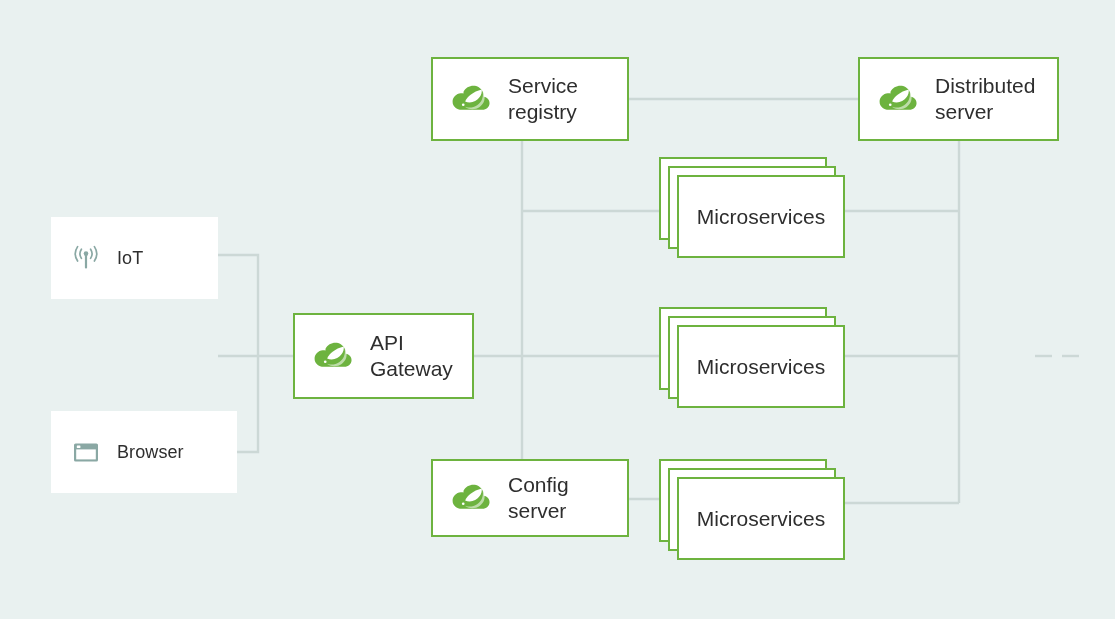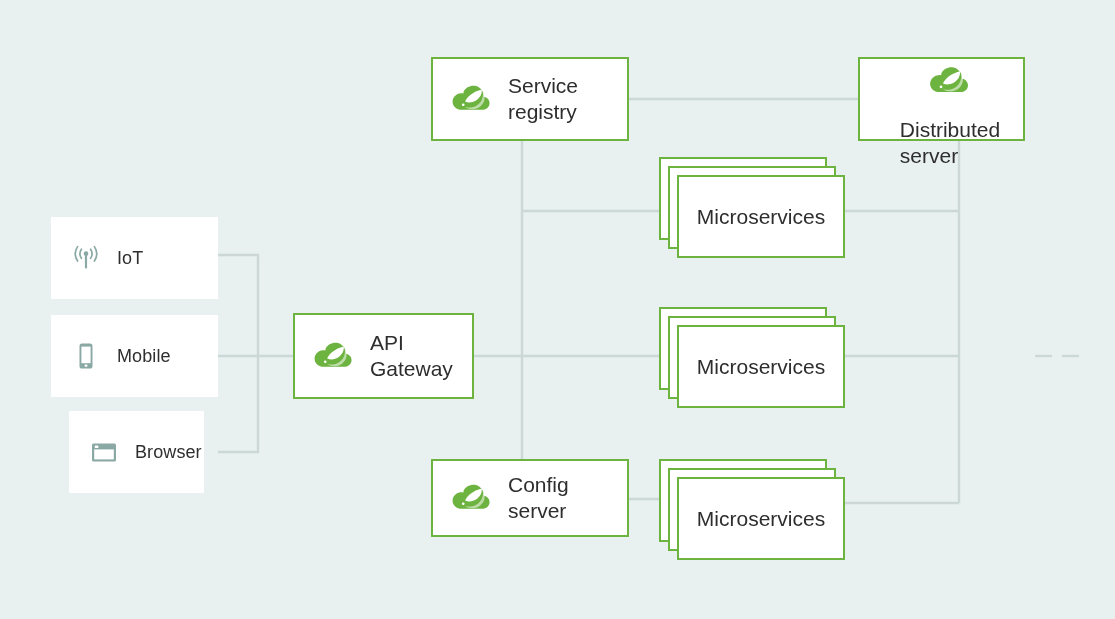--- a/index.html
+++ b/index.html
@@ -133,32 +133,22 @@
           <path d="M6.6 1.6a13 13 0 0 0 0 14.4"></path>
           <path d="M23.4 1.6a13 13 0 0 1 0 14.4"></path>
         </g>
         <circle cx="15" cy="8.6" r="2.3" fill="#8aa8a4"></circle>
         <rect x="13.9" y="9.4" width="2.2" height="14" rx="1" fill="#8aa8a4"></rect>
       </svg>
     </span>
     <span class="label">IoT</span>
   </div>
 
-  <div class="node client" style="left:51px; top:315px; width:167px; height:82px;">
-    <span class="icon">
-      <svg width="30" height="30" viewBox="0 0 30 30" xmlns="http://www.w3.org/2000/svg">
-        <rect x="8.5" y="2.5" width="13" height="25" rx="2.6" fill="#8aa8a4"></rect>
-        <rect x="10.4" y="5.6" width="9.2" height="16.6" fill="#ffffff"></rect>
-        <rect x="13.6" y="23.5" width="2.8" height="2.2" rx="0.6" fill="#ffffff"></rect>
-      </svg>
-    </span>
-    <span class="label">Mobile</span>
-  </div>
-
-  <div class="node client" style="left:51px; top:411px; width:135px; height:82px;margin-left:18px;">
+
+  <div class="node client" style="left:51px; top:411px; width:186px; height:82px;">
     <span class="icon">
       <svg width="30" height="26" viewBox="0 0 30 26" xmlns="http://www.w3.org/2000/svg">
         <rect x="3" y="4.5" width="24" height="18" rx="1.6" fill="#8aa8a4"></rect>
         <rect x="5.2" y="10.4" width="19.6" height="10" fill="#ffffff"></rect>
         <rect x="5.8" y="6.4" width="3.6" height="2.6" rx="0.5" fill="#ffffff"></rect>
       </svg>
     </span>
     <span class="label">Browser</span>
   </div>
 
@@ -175,21 +165,21 @@
   <div class="node spring-box" style="left:431px; top:57px; width:198px; height:84px;">
     <svg class="spring-logo" viewBox="0 0 48 38" xmlns="http://www.w3.org/2000/svg">
       <path d="M14.5 10.8c3-6.2 11.2-8.6 17.1-5 4 2.4 5.9 6.6 5.6 10.8 3.9.7 6.6 3.8 6.4 7.5-.2 4-3.7 7-8 7H12.5C6.8 31.1 2.3 27.2 2.3 22c0-5 4-9 9.2-9.4.9-.1 1.9 0 3 .2z" fill="#6db33f"></path>
       <path d="M35.6 9.6c.9 3 .9 6.2-.3 9.3-2.4 6.4-9 10.3-15.6 9.6-1.3-.1-2.5-.4-3.6-.9 1.2 1.1 2.7 1.9 4.3 2.3 7.5 2 15.2-2.1 17.3-9.3 1.1-3.9.3-7.9-2.1-11z" fill="#ffffff" opacity="0.55"></path>
       <path d="M34.9 8.4c.3 2.9-.5 5.9-2.3 8.5-3.7 5.3-10.6 7.3-16.3 4.9 2.6-5.9 8.8-10.8 18.6-13.4z" fill="#ffffff"></path>
       <circle cx="14.2" cy="25.4" r="1.5" fill="#ffffff"></circle>
     </svg>
     <span class="label"><span>Service</span><br><span>registry</span></span>
   </div>
 
-  <div class="node spring-box" style="left:858px; top:57px; width:167px; height:84px;flex-direction:column;">
+  <div class="node spring-box" style="left:858px; top:57px; width:201px; height:84px;">
     <svg class="spring-logo" viewBox="0 0 48 38" xmlns="http://www.w3.org/2000/svg">
       <path d="M14.5 10.8c3-6.2 11.2-8.6 17.1-5 4 2.4 5.9 6.6 5.6 10.8 3.9.7 6.6 3.8 6.4 7.5-.2 4-3.7 7-8 7H12.5C6.8 31.1 2.3 27.2 2.3 22c0-5 4-9 9.2-9.4.9-.1 1.9 0 3 .2z" fill="#6db33f"></path>
       <path d="M35.6 9.6c.9 3 .9 6.2-.3 9.3-2.4 6.4-9 10.3-15.6 9.6-1.3-.1-2.5-.4-3.6-.9 1.2 1.1 2.7 1.9 4.3 2.3 7.5 2 15.2-2.1 17.3-9.3 1.1-3.9.3-7.9-2.1-11z" fill="#ffffff" opacity="0.55"></path>
       <path d="M34.9 8.4c.3 2.9-.5 5.9-2.3 8.5-3.7 5.3-10.6 7.3-16.3 4.9 2.6-5.9 8.8-10.8 18.6-13.4z" fill="#ffffff"></path>
       <circle cx="14.2" cy="25.4" r="1.5" fill="#ffffff"></circle>
     </svg>
     <span class="label"><span>Distributed</span><br><span>server</span></span>
   </div>
 
   <div class="node spring-box" style="left:431px; top:459px; width:198px; height:78px;">

